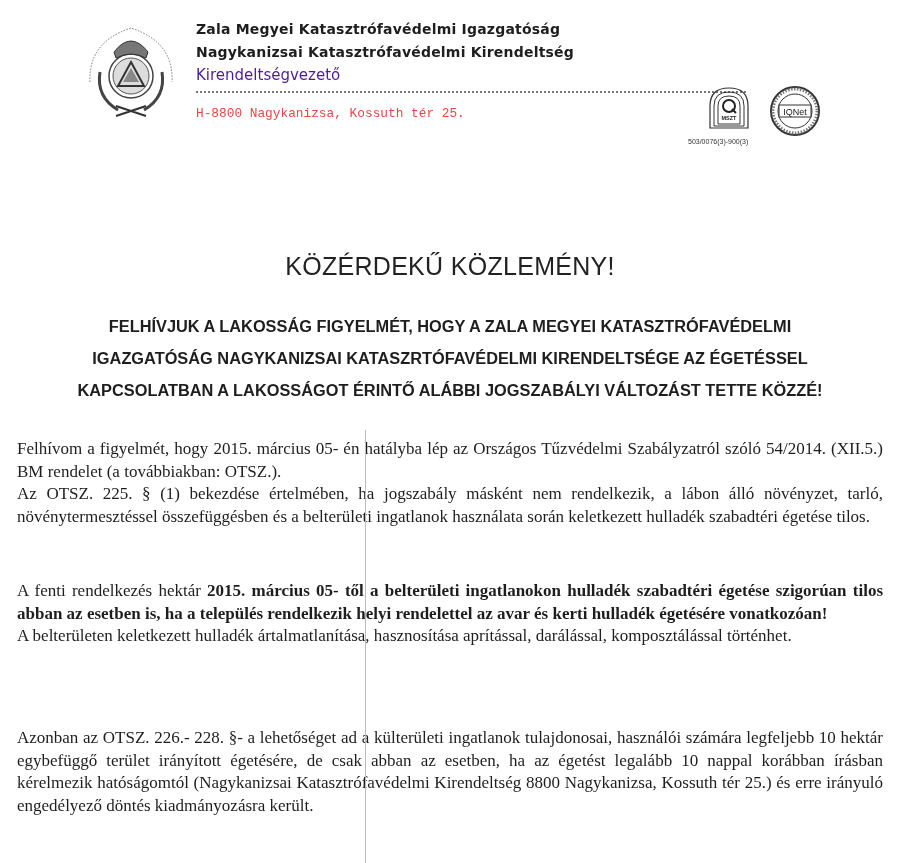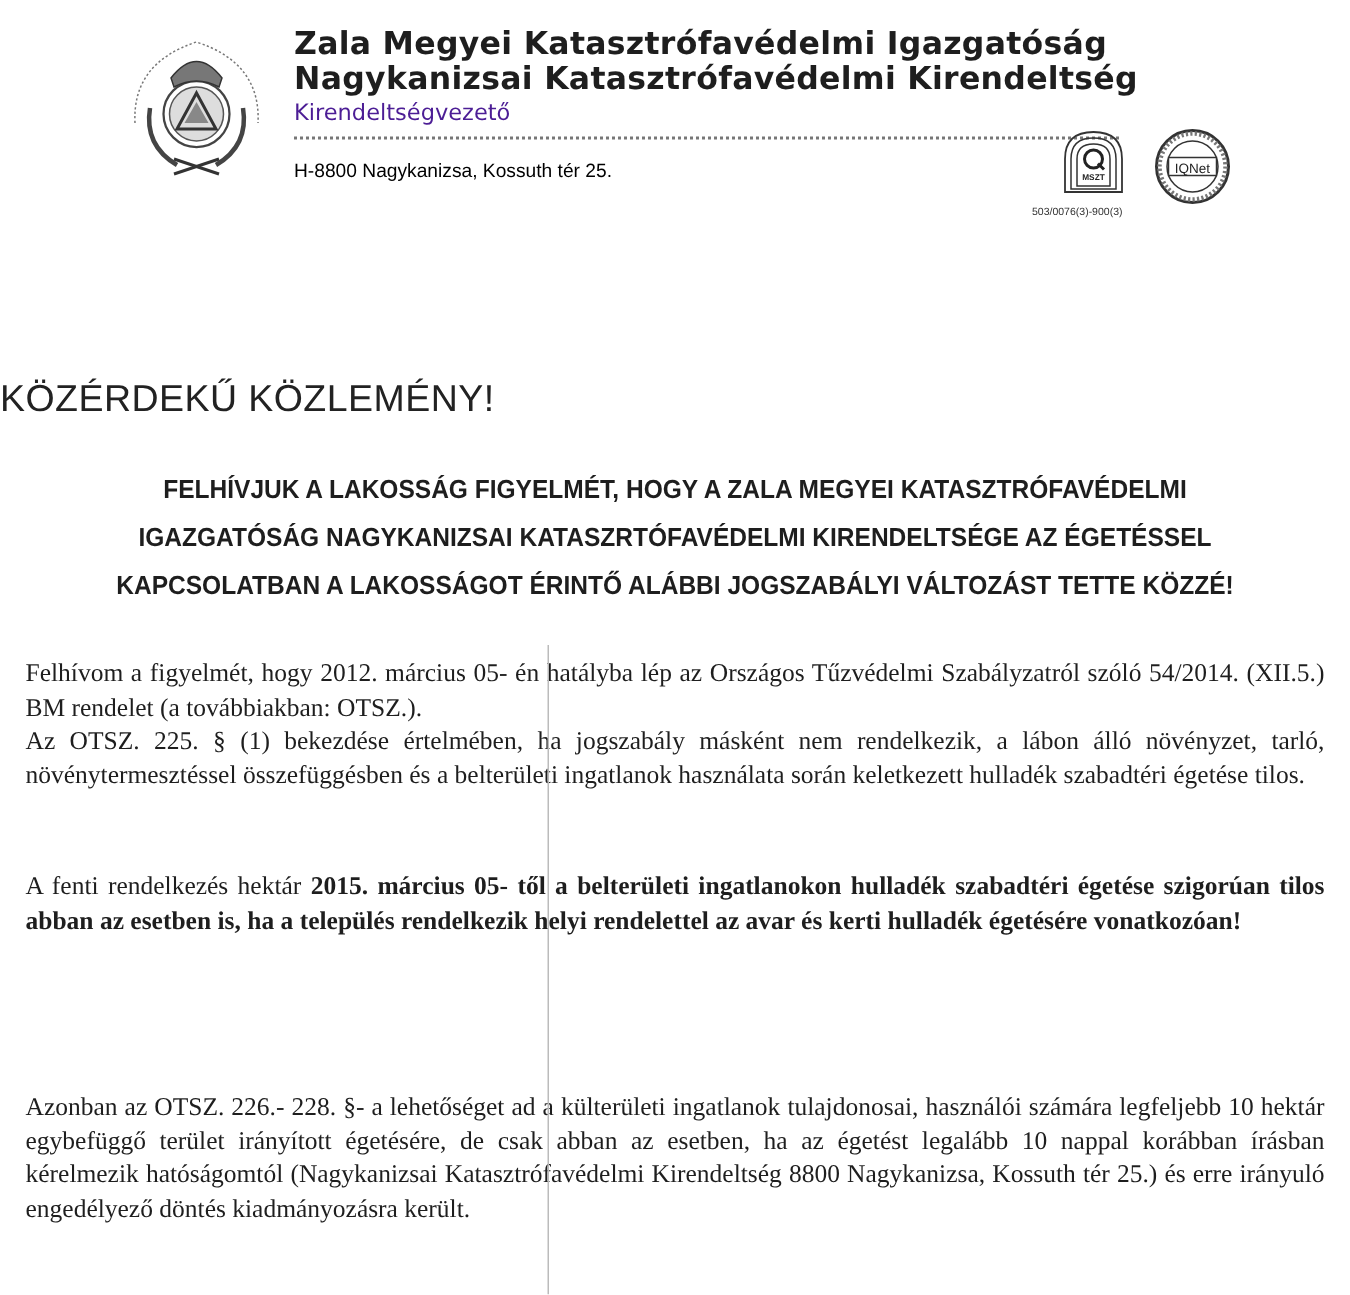--- a/index.html
+++ b/index.html
@@ -2,32 +2,32 @@
 <html><head>
 <meta charset="utf-8">
 <style>
   html, body { margin: 0; padding: 0; background: #ffffff; }
   body { width: 900px; height: 863px; position: relative; overflow: hidden; color: #1a1a1a; }
   .page { position: absolute; left: 0; top: 0; width: 900px; height: 863px; }
 
   
   .emblem { position: absolute; left: 78px; top: 22px; width: 106px; height: 100px; }
   .head-text { position: absolute; left: 196px; top: 18px; font-family: "DejaVu Sans", sans-serif; }
-  .org1, .org2 { font-weight: bold; font-size: 21px; letter-spacing: 0.2px; line-height: 23px; color: #1e1e1e; white-space: nowrap; }
+  .org1, .org2 { font-weight: bold; font-size: 14px; letter-spacing: 0.2px; line-height: 23px; color: #1e1e1e; white-space: nowrap; }
   .role { font-size: 15px; line-height: 22px; color: #4c1d95; }
   .rule { position: absolute; left: 196px; top: 91px; width: 550px; height: 0; border-top: 2px dotted #777; }
-  .addr { position: absolute; left: 196px; top: 104px; font-family: Liberation Sans, sans-serif; font-size: 12.8px; line-height: 20px; color: #000000; white-space: nowrap; }
+  .addr { position: absolute; left: 196px; top: 104px; font-family: Liberation Mono, monospace; font-size: 12.8px; line-height: 20px; color: #ef4444; white-space: nowrap; }
 
   .cert { position: absolute; }
   .cert-msz { left: 702px; top: 84px; width: 54px; height: 52px; }
   .cert-iqnet { left: 768px; top: 84px; width: 54px; height: 54px; }
   .cert-code { position: absolute; left: 688px; top: 138px; font-family: "Liberation Sans", sans-serif; font-size: 7px; color: #333; white-space: nowrap; }
 
   
-  .title { position: absolute; left: 0; width: 900px; top: 252px; font-family: "Liberation Sans", sans-serif; font-size: 25px; letter-spacing: 0.3px; color: #222; }
+  .title { position: absolute; left: 0; width: 900px; top: 252px; text-align: center; font-family: "Liberation Sans", sans-serif; font-size: 25px; letter-spacing: 0.3px; color: #222; }
   .subtitle { position: absolute; left: 0; width: 900px; top: 310px; text-align: center; font-family: "Liberation Sans", sans-serif; font-weight: bold; font-size: 17.4px; line-height: 32px; color: #1e1e1e; transform: scaleX(0.94); transform-origin: center top; }
   .subtitle div { white-space: nowrap; }
 
   
   .body { position: absolute; left: 17px; width: 866px; font-family: "Liberation Serif", serif; font-size: 17px; line-height: 22.5px; color: #1e1e1e; text-align: justify; }
   .p1 { top: 438px; }
   .p2 { top: 580px; }
   .p3 { top: 727px; }
   .body p { margin: 0; }
   .body b { font-weight: bold; }
@@ -80,26 +80,27 @@
 
   <div class="title">KÖZÉRDEKŰ KÖZLEMÉNY!</div>
 
   <div class="subtitle">
     <div>FELHÍVJUK A LAKOSSÁG FIGYELMÉT, HOGY A ZALA MEGYEI KATASZTRÓFAVÉDELMI</div>
     <div>IGAZGATÓSÁG NAGYKANIZSAI KATASZRTÓFAVÉDELMI KIRENDELTSÉGE AZ ÉGETÉSSEL</div>
     <div>KAPCSOLATBAN A LAKOSSÁGOT ÉRINTŐ ALÁBBI JOGSZABÁLYI VÁLTOZÁST TETTE KÖZZÉ!</div>
   </div>
 
   <div class="body p1">
-    <p>Felhívom a figyelmét, hogy 2012. március 05- én hatályba lép az Országos Tűzvédelmi Szabályzatról szóló 54/2014. (XII.5.) BM rendelet (a továbbiakban: OTSZ.).</p>
+    <p>Felhívom a figyelmét, hogy 2015. március 05- én hatályba lép az Országos Tűzvédelmi Szabályzatról szóló 54/2014. (XII.5.) BM rendelet (a továbbiakban: OTSZ.).</p>
     <p>Az OTSZ. 225. § (1) bekezdése értelmében, ha jogszabály másként nem rendelkezik, a lábon álló növényzet, tarló, növénytermesztéssel összefüggésben és a belterületi ingatlanok használata során keletkezett hulladék szabadtéri égetése tilos.</p>
   </div>
 
   <div class="body p2">
     <p><span>A fenti rendelkezés hektár </span><b>2015. március 05- től a belterületi ingatlanokon hulladék szabadtéri égetése szigorúan tilos abban az esetben is, ha a település rendelkezik helyi rendelettel az avar és kerti hulladék égetésére vonatkozóan!</b></p>
+    <p>A belterületen keletkezett hulladék ártalmatlanítása, hasznosítása aprítással, darálással, komposztálással történhet.</p>
   </div>
 
   <div class="body p3">
     <p>Azonban az OTSZ. 226.- 228. §- a lehetőséget ad a külterületi ingatlanok tulajdonosai, használói számára legfeljebb 10 hektár egybefüggő terület irányított égetésére, de csak abban az esetben, ha az égetést legalább 10 nappal korábban írásban kérelmezik hatóságomtól (Nagykanizsai Katasztrófavédelmi Kirendeltség 8800 Nagykanizsa, Kossuth tér 25.) és erre irányuló engedélyező döntés kiadmányozásra került.</p>
   </div>
 
   <div class="fold"></div>
 </div>
 
 </body></html>

